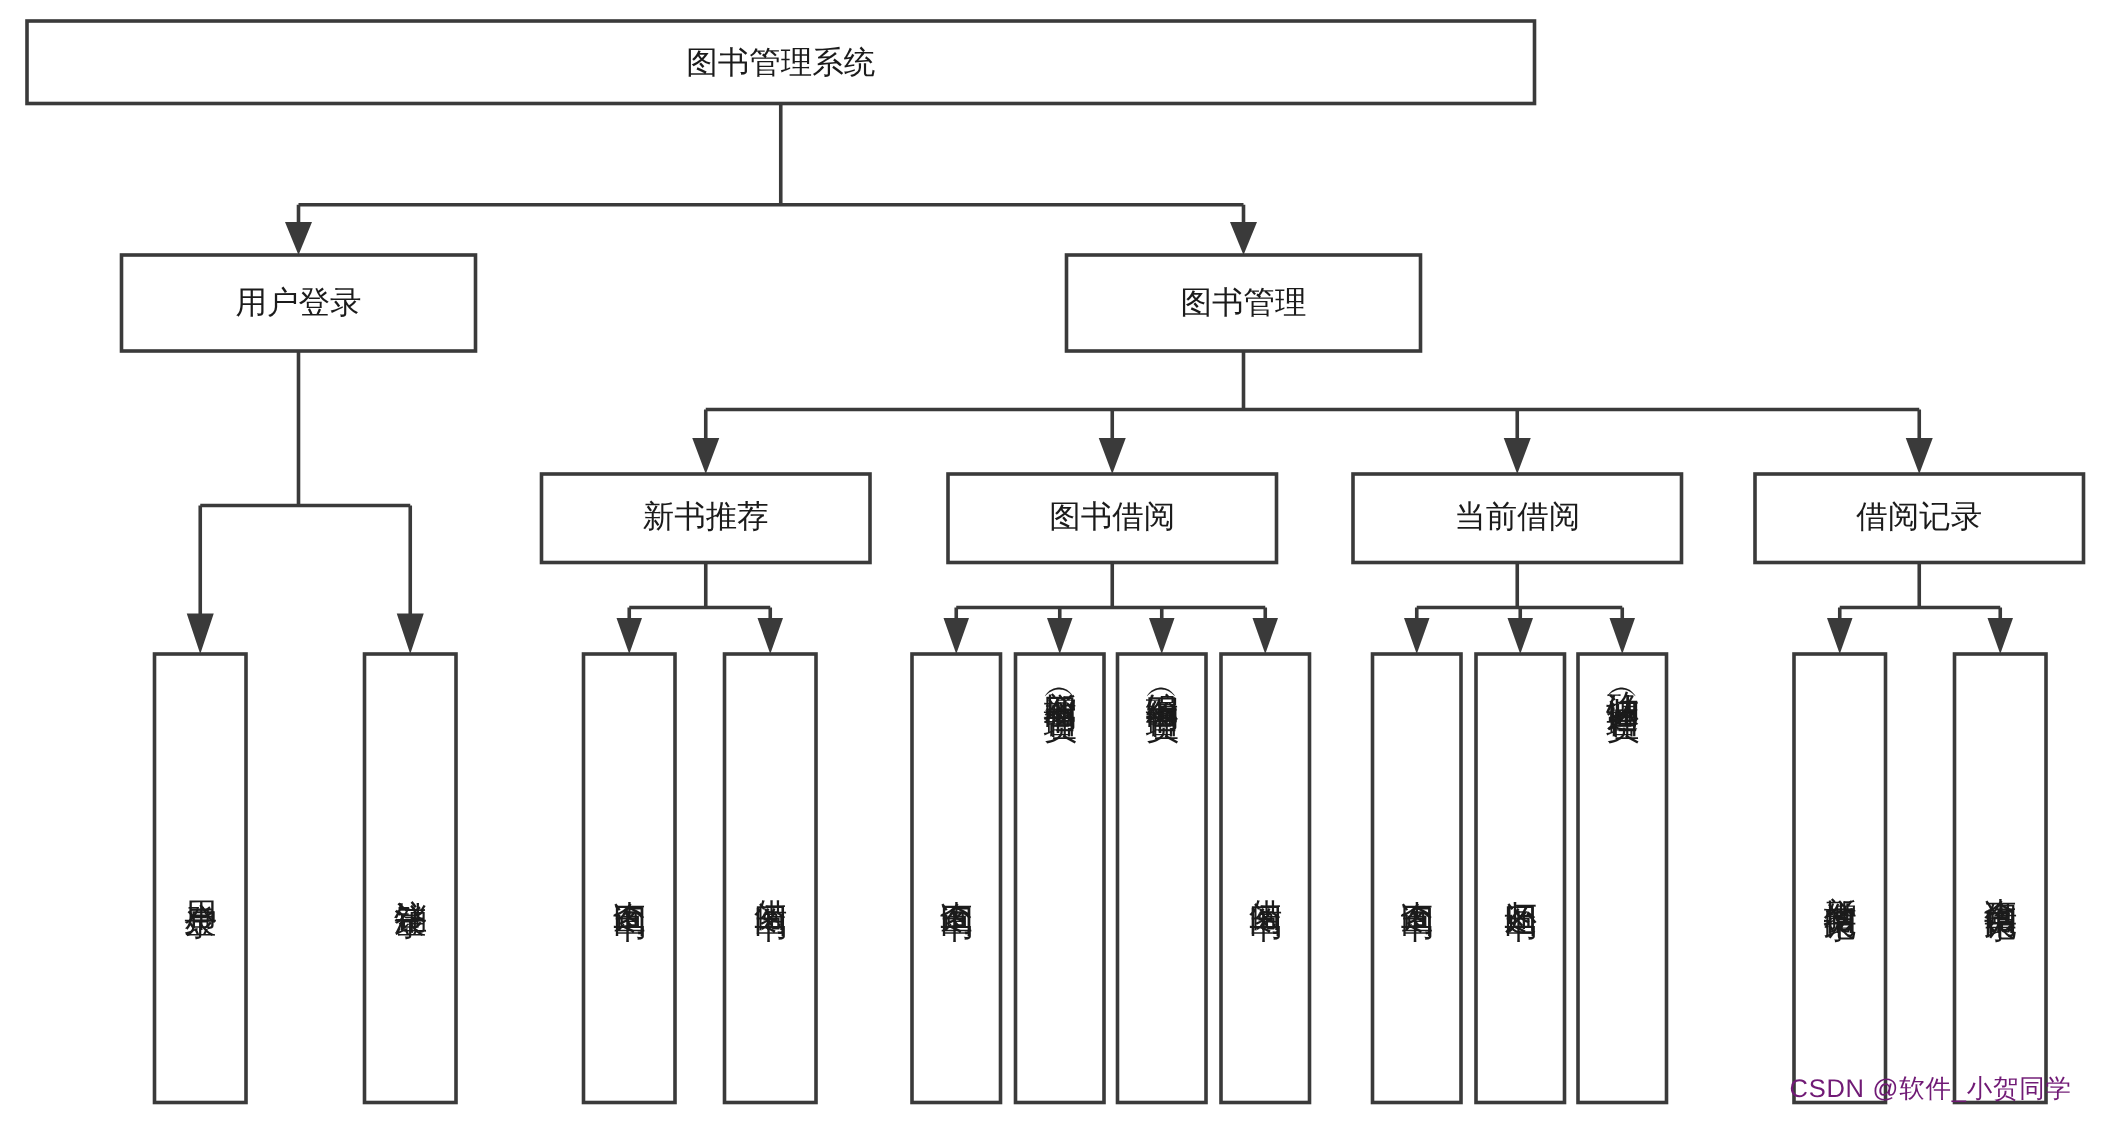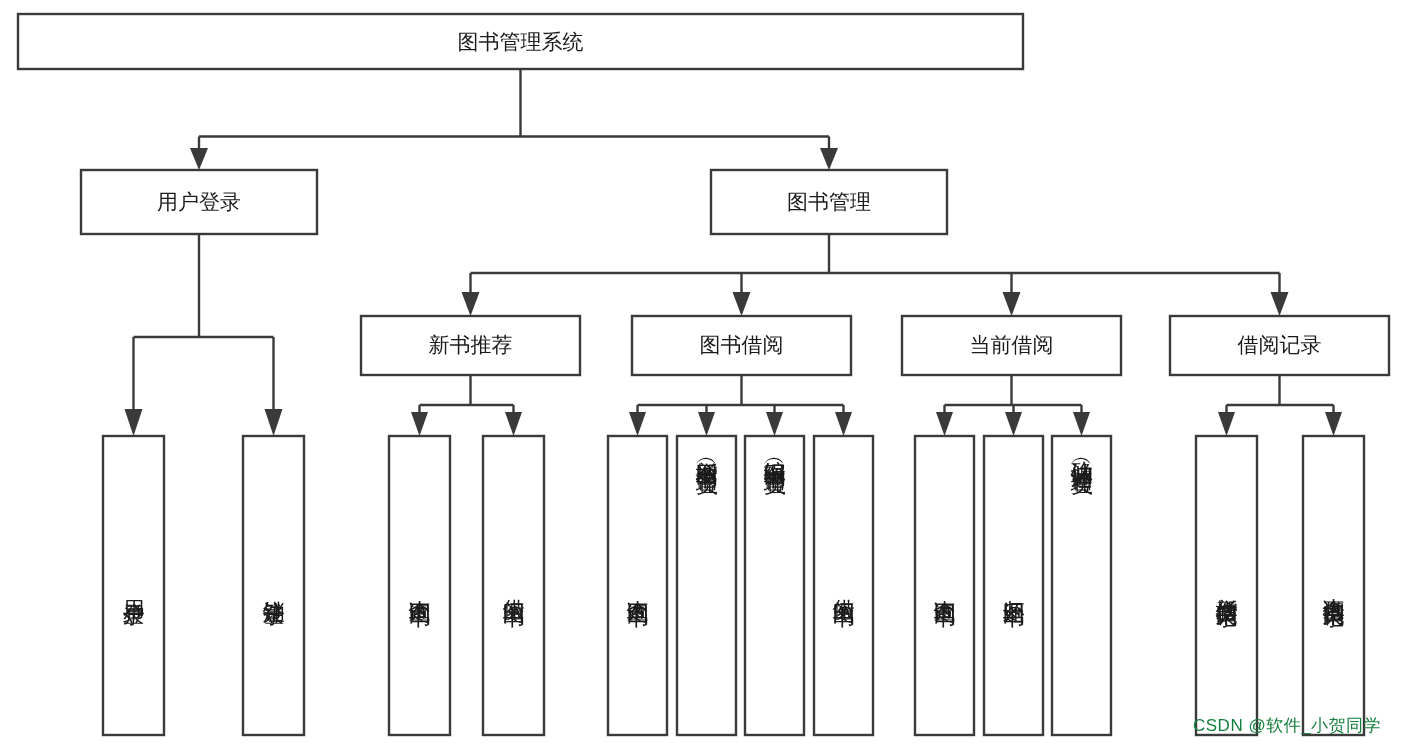--- a/index.html
+++ b/index.html
@@ -68,21 +68,21 @@
     letter-spacing: 2px;
     color: #1b1b1b;
     white-space: nowrap;
   }
   .watermark {
     position: absolute;
     left: 1193px;
     top: 714px;
     font-family: "Liberation Sans", "DejaVu Sans", sans-serif;
     font-size: 17px;
-    color: #15803d;
+    color: #701a75;
     white-space: nowrap;
     letter-spacing: 0.5px;
   }
 </style>
 </head>
 <body>
 
 <div id="diagram-root">
 
   <svg class="flow" viewBox="0 0 1405 747">

